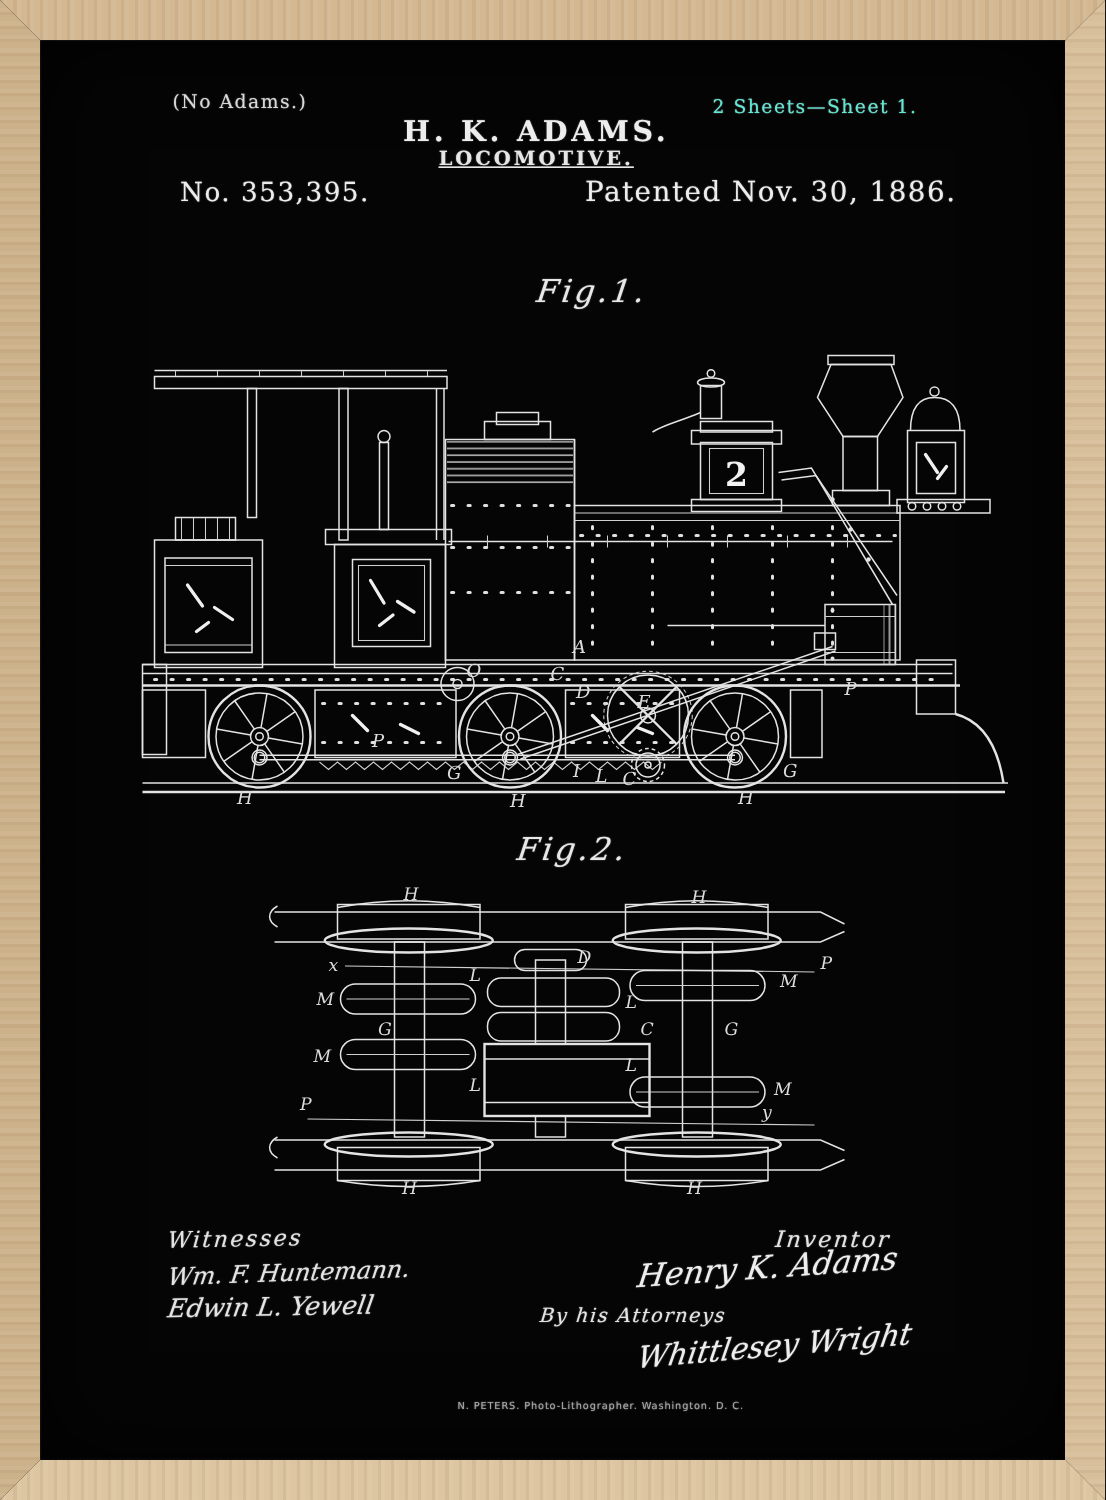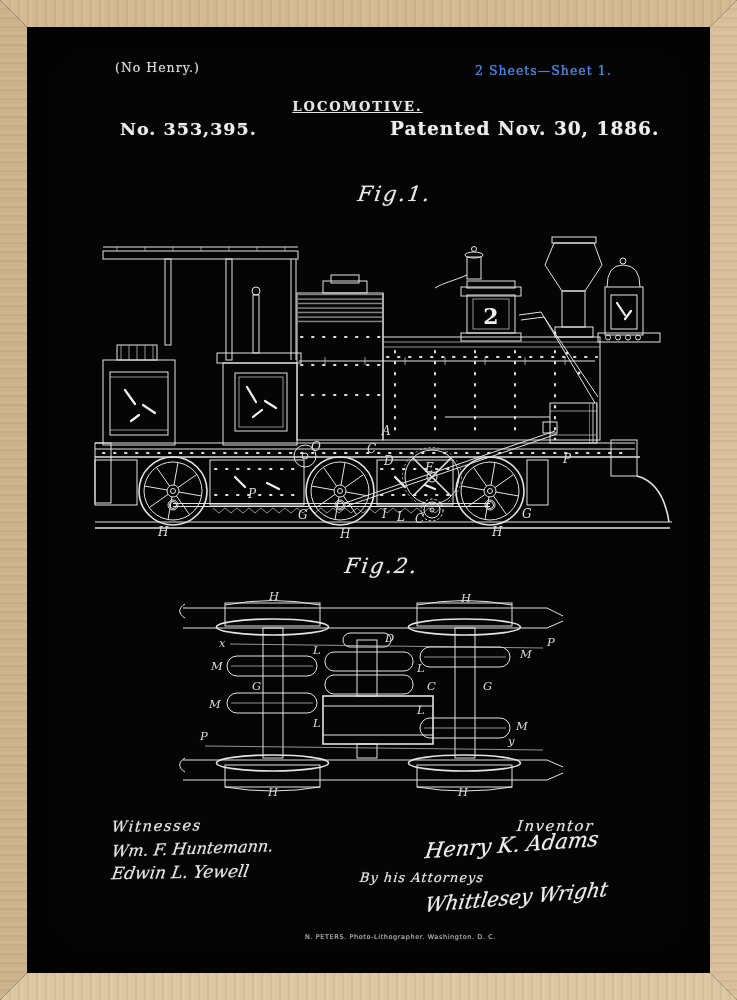--- a/index.html
+++ b/index.html
@@ -17,25 +17,25 @@
     background-image:repeating-linear-gradient(0deg,rgba(140,105,70,.10) 0 2px,rgba(255,255,255,.05) 2px 5px,transparent 5px 9px);
     clip-path:polygon(0 0,27px 27px,27px 973px,0 1000px);}
   .wood.right{right:0;top:0;width:27px;height:1000px;background:#d8bf9b;
     background-image:repeating-linear-gradient(0deg,rgba(140,105,70,.10) 0 2px,rgba(255,255,255,.05) 2px 5px,transparent 5px 9px);
     clip-path:polygon(27px 0,27px 1000px,0 973px,0 27px);}
   
   .poster{position:absolute;left:27px;top:27px;width:683px;height:946px;background:#050505;
     box-shadow:inset 0 0 60px rgba(0,0,0,.9), inset 0 0 0 1px #0c0c0c;color:#e2e2e2;}
   .txt{position:absolute;white-space:nowrap;text-shadow:0 0 1px rgba(255,255,255,.55);}
   .no-model{left:88px;top:33px;font-size:12.5px;letter-spacing:1px;color:#d9d9d9;}
-  .sheets{left:448px;top:36px;font-size:12.5px;letter-spacing:1px;color:#3b82f6;}
+  .sheets{left:448px;top:36px;font-size:12.5px;letter-spacing:1px;color:#5eead4;}
   .adams{left:223px;top:50px;width:215px;text-align:center;font-size:19px;letter-spacing:2.5px;font-weight:bold;color:#ededed;}
   .loco{left:223px;top:72px;width:215px;text-align:center;font-size:13px;letter-spacing:2px;font-weight:bold;color:#e6e6e6;text-decoration:underline;}
-  .patnum{left:93px;top:92px;font-size:17.5px;letter-spacing:1px;font-weight:bold;color:#ededed;text-align:right;}
-  .patdate{left:363px;top:91px;font-size:18.5px;letter-spacing:1px;font-weight:bold;color:#ededed;}
+  .patnum{left:93px;top:92px;font-size:17.5px;letter-spacing:1px;font-weight:normal;color:#ededed;text-align:right;}
+  .patdate{left:363px;top:91px;font-size:18.5px;letter-spacing:1px;font-weight:normal;color:#ededed;}
   .figlab{font-style:italic;font-size:21px;letter-spacing:2px;color:#e8e8e8;transform:skewX(-8deg);}
   .fig1lab{left:331px;top:155px;}
   .fig2lab{left:318px;top:527px;}
   .script{font-style:italic;color:#e4e4e4;}
   .witnesses{left:85px;top:790px;font-size:15px;letter-spacing:1.5px;transform:rotate(-1deg) skewX(-6deg);}
   .wsig1{left:85px;top:812px;font-size:16px;transform:rotate(-2deg) skewX(-10deg);}
   .wsig2{left:85px;top:835px;font-size:17px;transform:rotate(-1deg) skewX(-10deg);}
   .inventor{left:490px;top:790px;font-size:15px;letter-spacing:1.5px;transform:skewX(-6deg);}
   .isig{left:398px;top:806px;font-size:21px;transform:rotate(-4deg) skewX(-12deg);color:#eee;}
   .attn{left:333px;top:843px;font-size:13px;letter-spacing:1px;transform:skewX(-6deg);}
@@ -54,22 +54,23 @@
 </head>
 <body>
 
 <div class="stage">
   <div class="wood top"></div>
   <div class="wood bottom"></div>
   <div class="wood left"></div>
   <div class="wood right"></div>
 
   <div class="poster">
-    <div class="txt no-model">(No Henry.)</div>
+    <div class="txt no-model">(No Adams.)</div>
     <div class="txt sheets">2 Sheets—Sheet 1.</div>
+    <div class="txt adams">H. K. ADAMS.</div>
     <div class="txt loco">LOCOMOTIVE.</div>
     <div class="txt patnum">No. 353,395.</div>
     <div class="txt patdate">Patented Nov. 30, 1886.</div>
 
     <div class="txt figlab fig1lab">Fig.1.</div>
 
     <svg id="fig1" style="left:68px;top:198px;" width="577" height="320" viewBox="0 0 577 320">
       <defs>
         <pattern id="pv1" patternUnits="userSpaceOnUse" width="4" height="4">
           <path d="M2,0 V4" stroke="#c9c9c9" stroke-width="1"></path>

